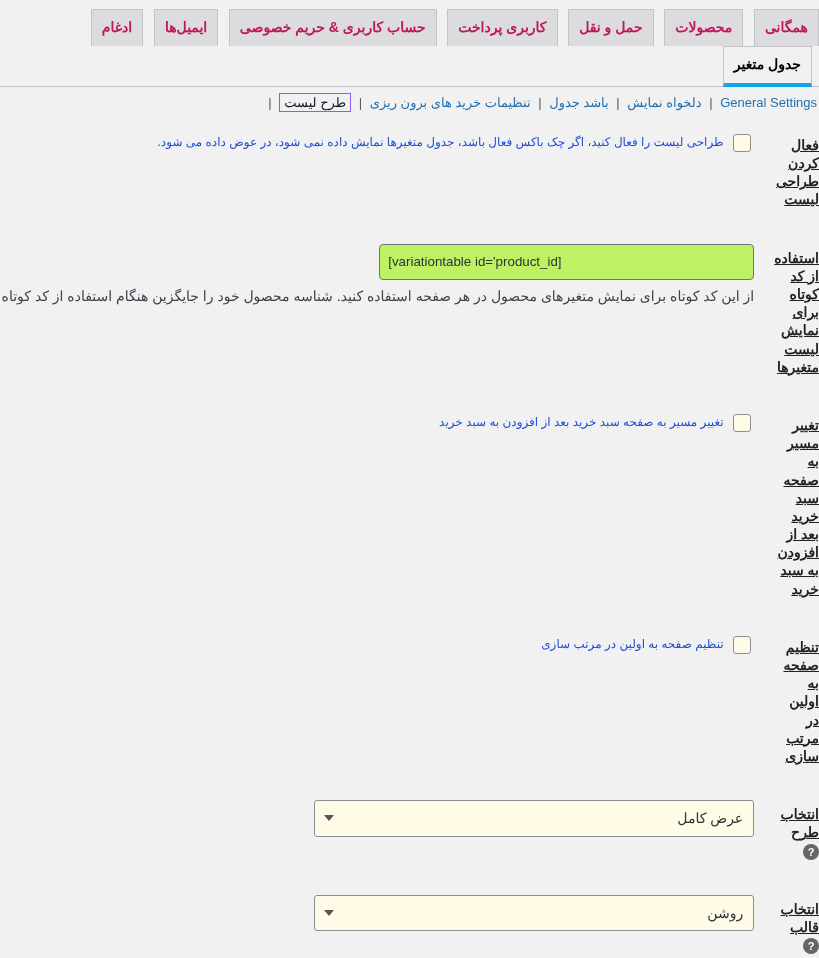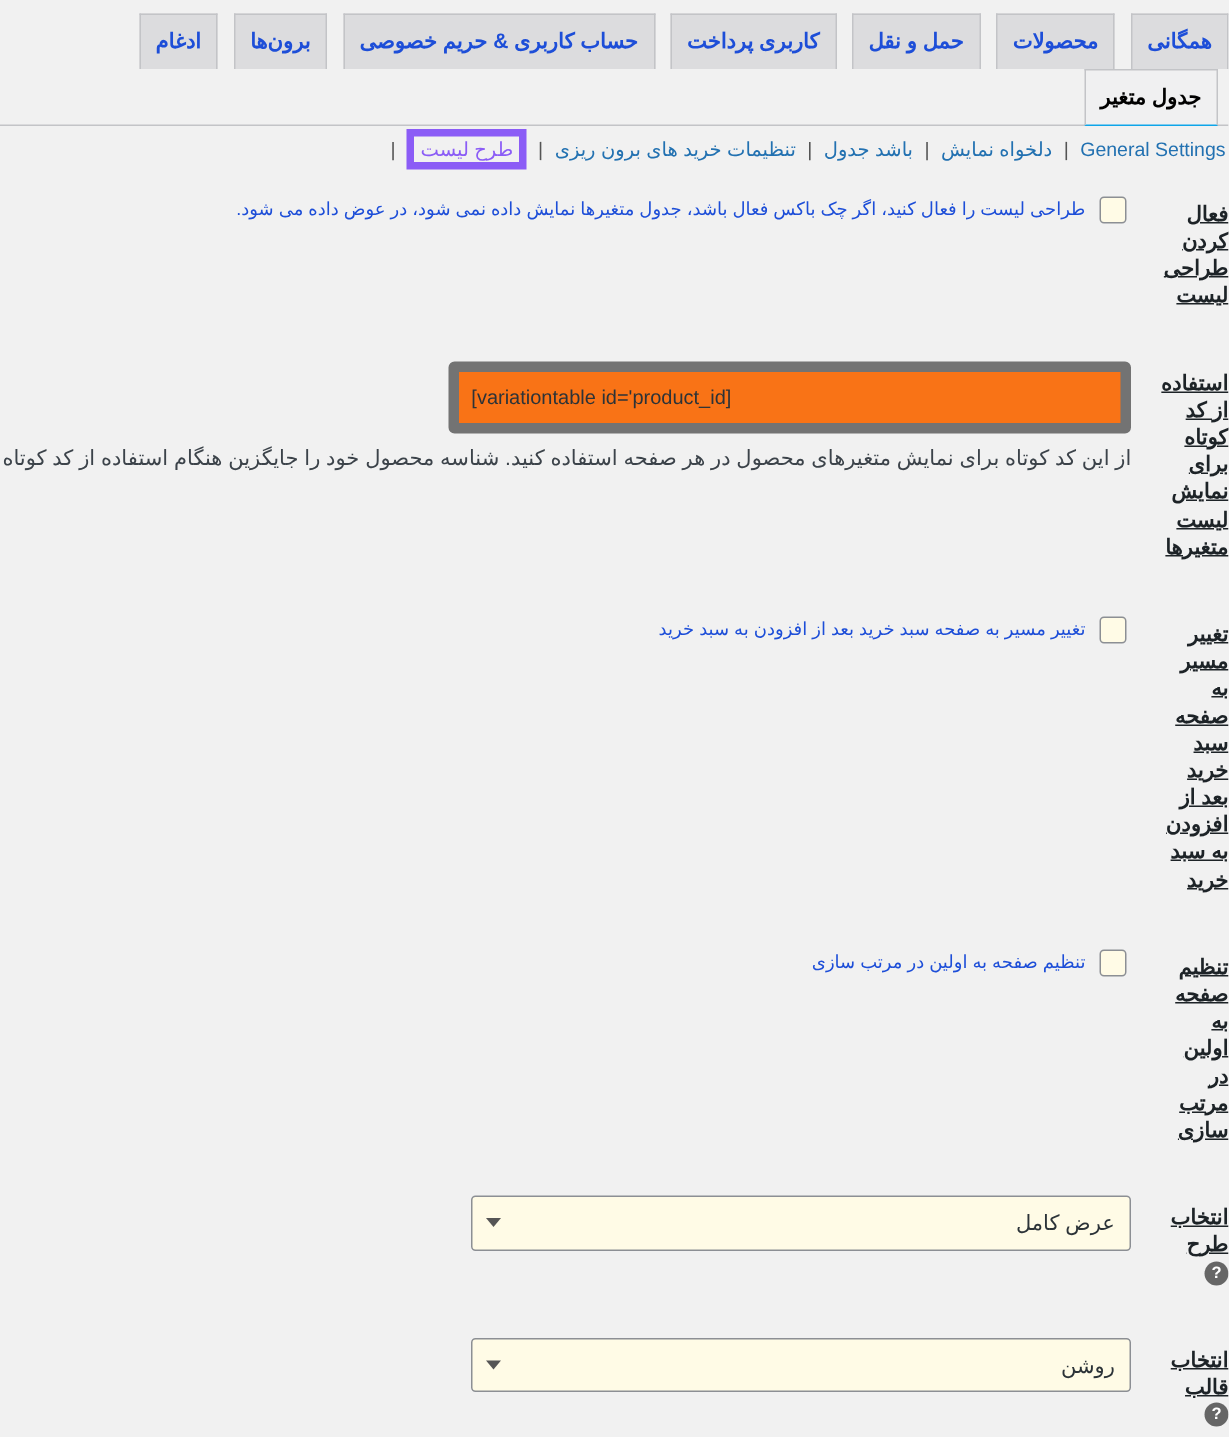--- a/index.html
+++ b/index.html
@@ -23,49 +23,49 @@
   .nav-tab {
     display: inline-block;
     border: 1px solid #c3c4c7;
     border-bottom: none;
     margin-right: 0.5em;
     padding: 6px 10px;
     font-size: 14px;
     line-height: 1.71;
     font-weight: 600;
     background: #dcdcde;
-    color: #1d4ed8;
+    color: #be185d;
     text-decoration: none;
     white-space: nowrap;
     cursor: pointer;
   }
   .nav-tab:first-child { margin-right: 0; text-align: right; }
   .nav-tab-active {
     background: #f0f0f1;
     color: #000;
-    border-bottom: 1px solid #0ea5e9;
+    border-bottom: 4px solid #0ea5e9;
     margin-bottom: -1px;
     margin-left: 20px;
   }
 
   
   .subsubsub {
     padding: 8px 2px 6px;
     font-size: 13px;
     color: #2271b1;
   }
   .subsubsub a {
     color: #2271b1;
     text-decoration: none;
     cursor: pointer;
   }
   .subsubsub .sep { color: #555; padding: 0 4px; }
   .subsubsub a.current {
-    color: #8b5cf6;
-    border: 5px solid #8b5cf6;
+    color: #0f172a;
+    border: 1px solid #8b5cf6;
     padding: 1px 4px;
   }
 
   
   table.form-table {
     width: 100%;
     border-collapse: collapse;
   }
   table.form-table th {
     text-align: right;
@@ -104,28 +104,28 @@
     -webkit-appearance: none;
     width: 18px; height: 18px;
     border: 1px solid #8c8f94;
     border-radius: 3px;
     background: #fffbe6;
     vertical-align: middle;
     margin-left: 6px;
     cursor: pointer;
   }
   input[type="text"].wc-text {
-    width: 455px;
+    width: 375px;
     max-width: 100%;
     padding: 4px 8px;
     line-height: 2;
     min-height: 30px;
-    border: 7px solid #737373;
+    border: 1px solid #737373;
     border-radius: 4px;
-    background: #f97316;
+    background: #bef264;
     direction: ltr;
     text-align: left;
     color: #2c3338;
   }
   .wc-select-wrap {
     position: relative;
     display: inline-block;
     width: 440px;
   }
   .wc-select {
@@ -170,21 +170,21 @@
 </style>
 </head>
 <body>
 
 <nav class="nav-tab-wrapper">
   <a class="nav-tab">همگانی</a>
   <a class="nav-tab">محصولات</a>
   <a class="nav-tab">حمل و نقل</a>
   <a class="nav-tab">کاربری پرداخت</a>
   <a class="nav-tab">حساب کاربری &amp; حریم خصوصی</a>
-  <a class="nav-tab">برون‌ها</a>
+  <a class="nav-tab">ایمیل‌ها</a>
   <a class="nav-tab">ادغام</a>
   <a class="nav-tab nav-tab-active">جدول متغیر</a>
 </nav>
 
 <div class="subsubsub">
   <a>General Settings</a>
   <span class="sep">|</span>
   <a>دلخواه نمایش</a>
   <span class="sep">|</span>
   <a>باشد جدول</a>

